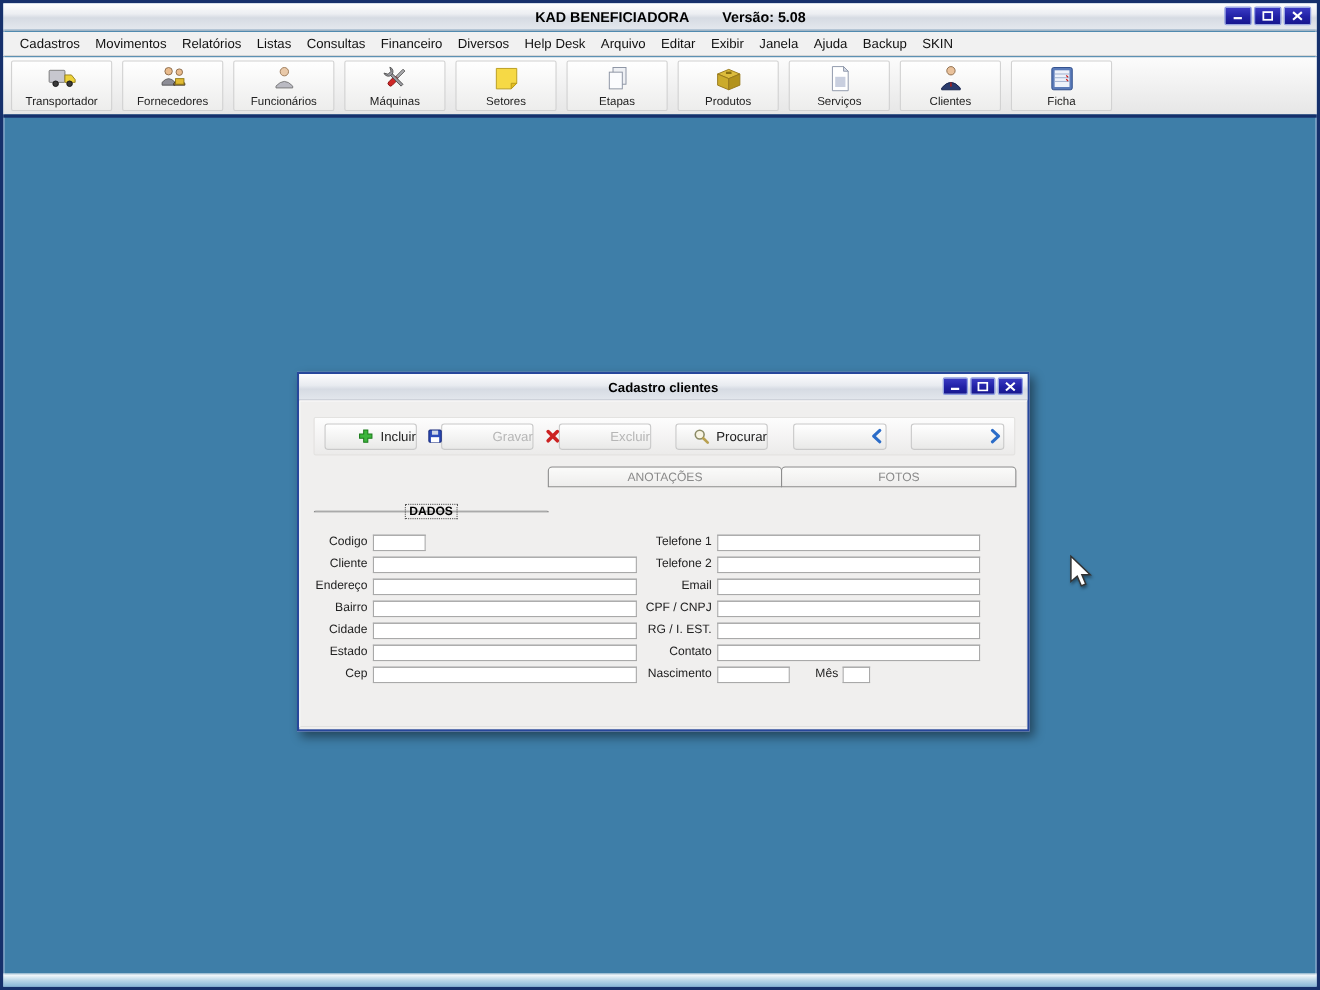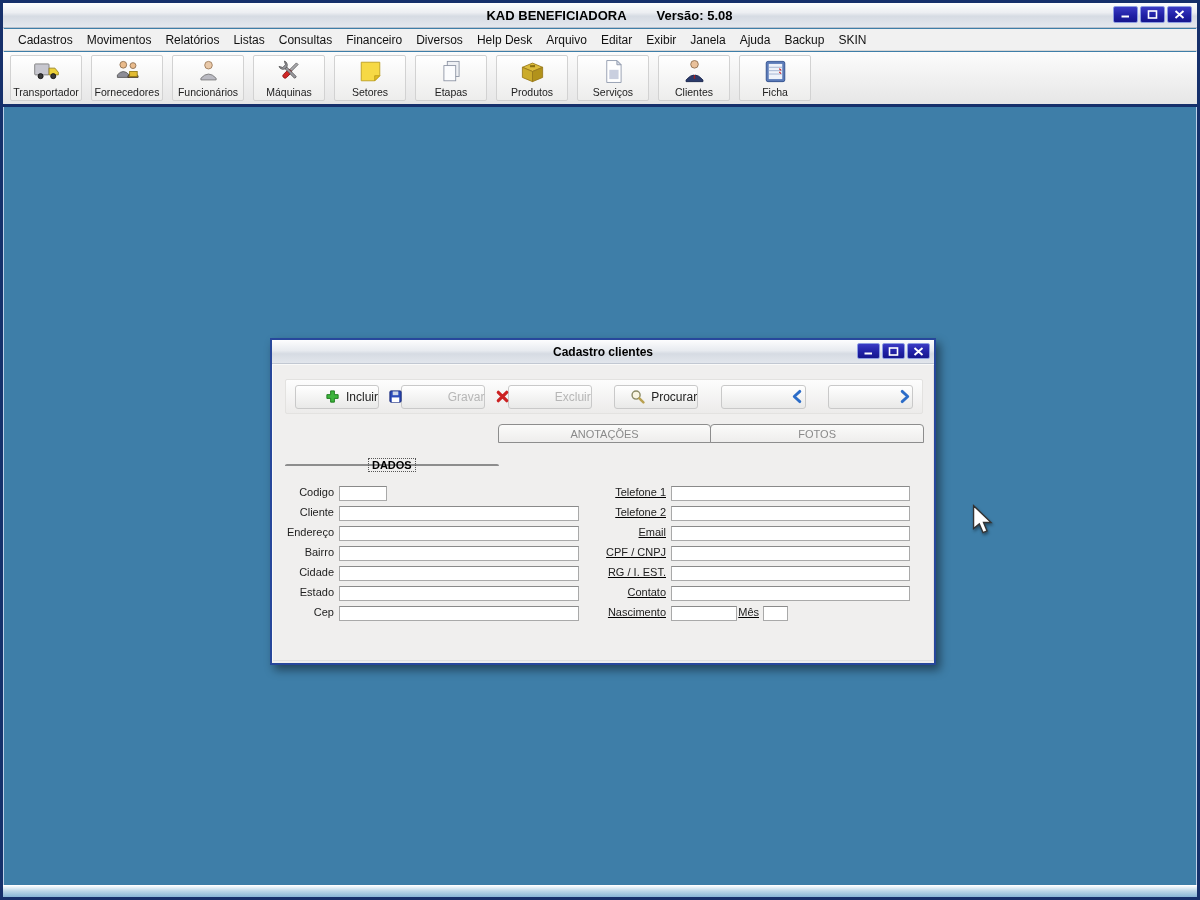--- a/index.html
+++ b/index.html
@@ -23,21 +23,21 @@
   
   .menubar { position:absolute; top:26px; left:0; right:0; height:22px; background:#f1f1f1;
     border-bottom:1px solid #d6d6d6; display:flex; align-items:center; padding-left:8px;
     font-size:12px; color:#111; }
   .menu-item { padding:2px 7px; white-space:nowrap; }
 
   
   .toolbar { position:absolute; top:49px; left:0; right:0; height:55px;
     background:linear-gradient(180deg,#fcfcfc,#e6e6e6); border-bottom:3px solid #16306b;
     display:flex; align-items:center; padding-left:7px; gap:9px; }
-  .tool-btn { width:72px; height:46px; border:1px solid #d2d2d2; border-radius:2px;
+  .tool-btn { width:92px; height:46px; border:1px solid #d2d2d2; border-radius:2px;
     background:linear-gradient(180deg,#ffffff,#ededec); display:flex; flex-direction:column;
     align-items:center; justify-content:flex-end; padding-bottom:1px; }
   .tool-btn svg { width:27px; height:27px; flex:none; }
   .tool-label { font-size:10.5px; color:#222; line-height:14px; white-space:nowrap; }
 
   
   .statusbar { position:absolute; left:0; right:0; bottom:0; height:12px;
     border-top:1px solid #ffffff;
     background:linear-gradient(180deg,#f7fbfe 0%,#bcd7e8 45%,#86b5d6 100%); }
 
@@ -65,30 +65,30 @@
 
   .tabs { position:absolute; left:13px; top:60px; width:638px; height:19px; display:flex; }
   .tab { flex:1; margin-right:-1px; border:1px solid #8d8d8d; border-radius:4px 4px 0 0;
     background:linear-gradient(180deg,#fbfbfa,#eeedec); color:#8a8a8a; font-size:11px;
     display:flex; align-items:center; justify-content:center; }
   .tab.active { background:#ffffff; color:#000; font-weight:bold; z-index:2;margin-top:40px; }
   .tab.active .tab-label { outline:1px dotted #555; padding:0 3px; }
 
   .form-col { position:absolute; top:122px; }
   .form-col.left { left:8px; }
-  .form-col.right { left:323px;text-decoration:underline; }
+  .form-col.right { left:304px; }
   .form-row { display:flex; align-items:flex-start; height:20px; }
   .field-label { width:59px; text-align:right; padding-right:5px; font-size:11px; color:#222; flex:none; }
   .form-col.right .field-label { width:76px; }
   .field-input { width:240px; height:15px; border:1px solid #a9a9a9; border-top-color:#8a8a8a;
     background:#fff; font-size:11px; padding:0 2px; font-family:inherit; }
   .form-col.right .field-input { width:239px; }
   .field-input.tiny { width:48px; }
   .form-col.right .field-input.nasc { width:66px; }
-  .mes-label { margin-left:0; width:26px; text-align:right; padding-right:4px;
+  .mes-label { margin-left:22px; width:26px; text-align:right; padding-right:4px;
     font-size:11px; color:#222; flex:none; }
   .form-col.right .field-input.mes { width:25px; }
 
   .cursor { position:absolute; left:968px; top:501px; width:22px; height:32px; z-index:50;
     filter: drop-shadow(1px 2px 1.5px rgba(0,0,0,.4)); }
 </style>
 </head>
 <body>
 
 <div class="window">

